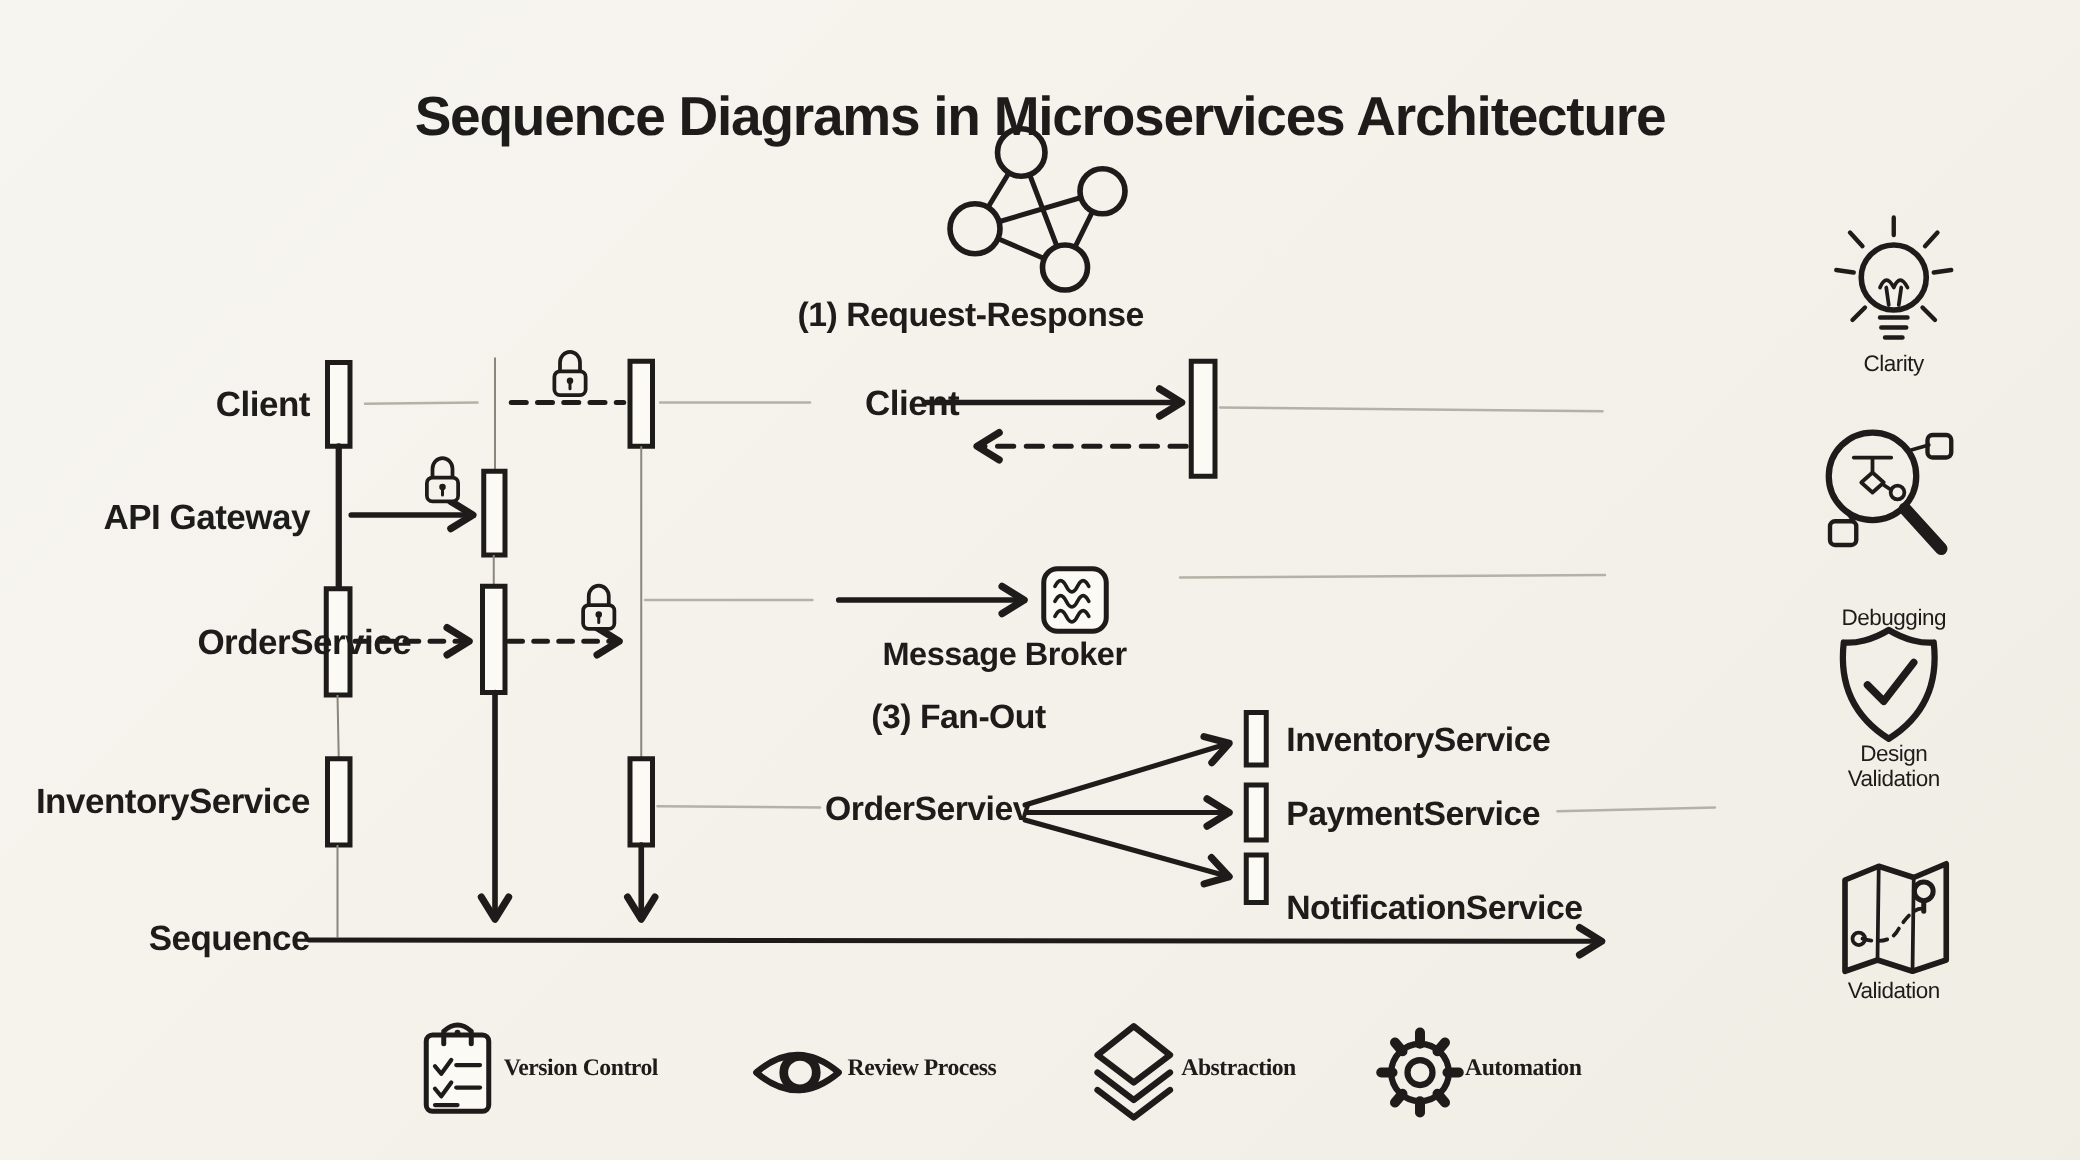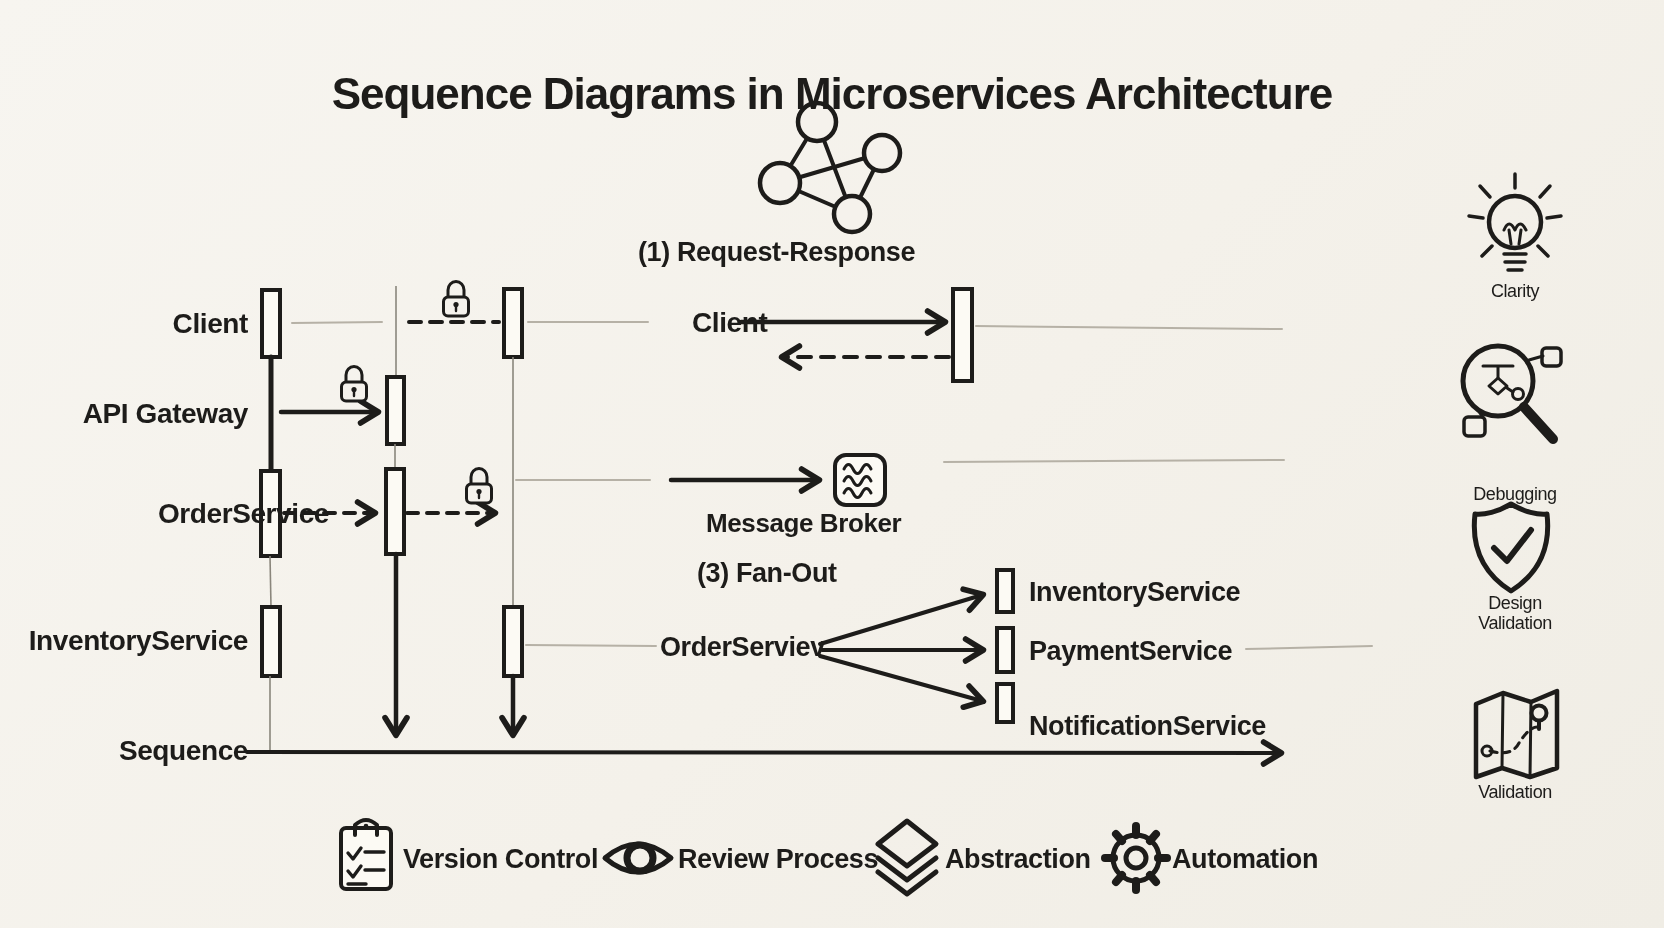--- a/index.html
+++ b/index.html
@@ -10,21 +10,21 @@
     overflow:hidden;
     font-family:"Liberation Sans", sans-serif;
     color:#1d1c1a;
   }
   .lbl{position:absolute;font-weight:700;letter-spacing:-0.4px;white-space:nowrap;line-height:1.05;}
   #title{left:0;right:0;top:42px;text-align:center;font-size:44px;letter-spacing:-1px;}
   .row-label{font-size:28px;text-align:right;}
   .mid-head{font-size:27px;}
   .mid-lbl{font-size:27px;}
   .benefit{position:absolute;left:1365px;width:300px;text-align:center;font-weight:400;font-size:18px;letter-spacing:-0.4px;line-height:1.12;}
-  .practice{font-size:27px;}
+  .practice{font-size:19px;font-family:Liberation Serif, serif;}
   svg{position:absolute;left:0;top:0;}
   .ink{stroke:#1d1c1a;fill:none;stroke-linecap:round;stroke-linejoin:round;}
   .faint{stroke:#b6b1a6;stroke-width:2;fill:none;stroke-linecap:round;}
   .bar{fill:#fcfaf4;stroke:#1d1c1a;stroke-width:4;}
   .thin{stroke:#8a867c;stroke-width:1.6;fill:none;}
 </style>
 </head>
 <body>
 
 <div id="canvas">

